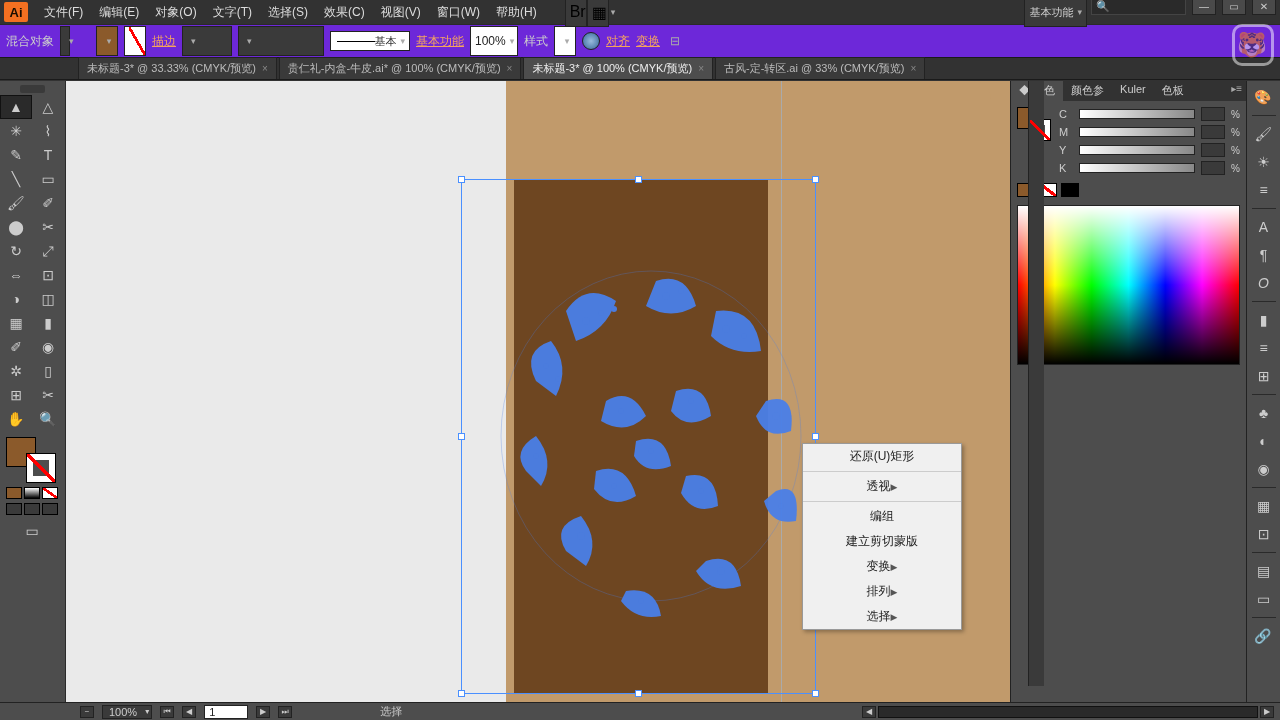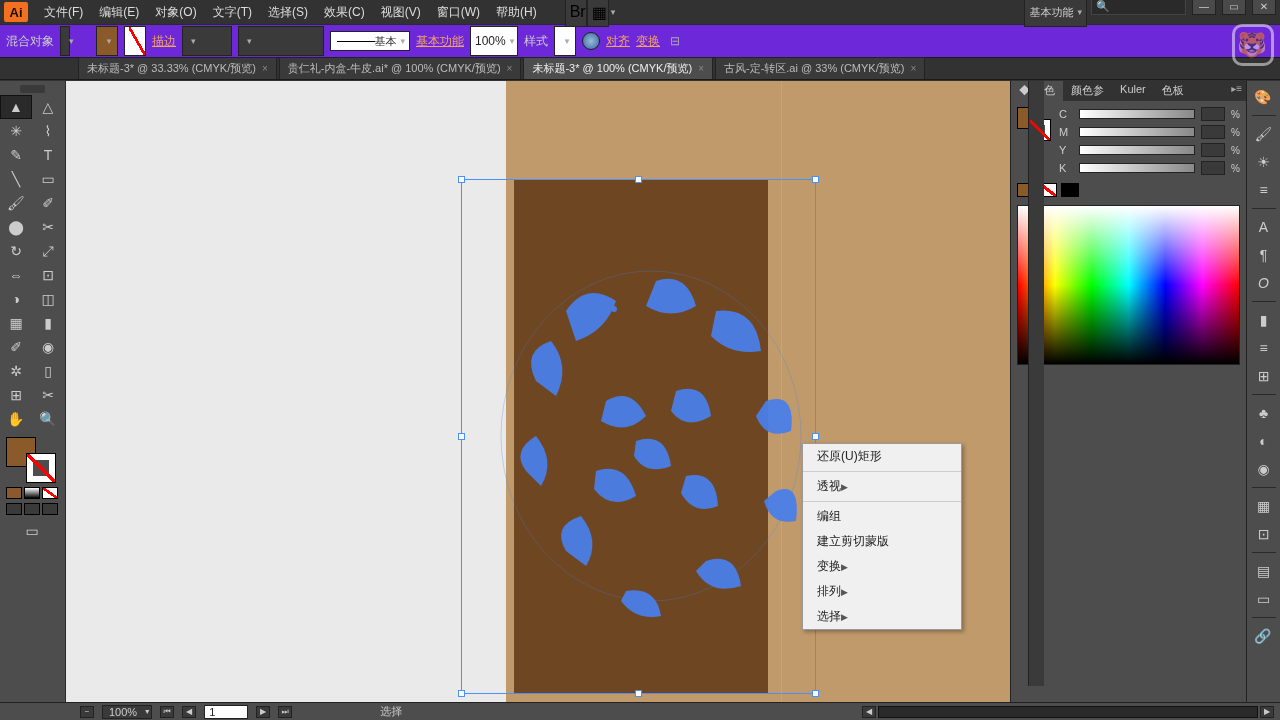--- a/index.html
+++ b/index.html
@@ -50,21 +50,21 @@
 .side-art { position: absolute; left: 715px; top: 0; width: 210px; bottom: 0; background: #c19a6b; border-top-right-radius: 18px; border-left: 1px solid #aaa; }
 .pattern { position: absolute; left: 420px; top: 170px; width: 330px; height: 370px; pointer-events: none; }
 .sel-box { position: absolute; left: 395px; top: 98px; width: 355px; height: 515px; border: 1px solid #4a90ff; }
 .handle { position: absolute; width: 7px; height: 7px; background: #fff; border: 1px solid #4a90ff; }
 .h-tl{top:-4px;left:-4px}.h-tm{top:-4px;left:50%;margin-left:-4px}.h-tr{top:-4px;right:-4px}
 .h-ml{top:50%;left:-4px;margin-top:-4px}.h-mr{top:50%;right:-4px;margin-top:-4px}
 .h-bl{bottom:-4px;left:-4px}.h-bm{bottom:-4px;left:50%;margin-left:-4px}.h-br{bottom:-4px;right:-4px}
 .scrollbar-v { position: absolute; right: 236px; top: 0; bottom: 16px; width: 16px; background: #3a3a3a; border-left: 1px solid #222; }
 
 .context-menu { position: absolute; left: 736px; top: 362px; width: 160px; background: #f0f0f0; border: 1px solid #999; box-shadow: 2px 2px 4px rgba(0,0,0,0.3); font-size: 12px; color: #222; z-index: 100; }
-.cm-item { padding: 4px 14px; display: flex; align-items: center; justify-content: flex-start; }
+.cm-item { padding: 4px 26px; display: flex; align-items: center; justify-content: center; }
 .cm-item.disabled { color: #999; }
 .cm-sep { height: 1px; background: #ccc; margin: 2px 0; }
 .cm-arrow { font-size: 9px; color: #555; }
 
 .panels { width: 236px; background: #4d4d4d; border-left: 1px solid #222; position: relative; }
 .panel-tabs { display: flex; background: #323232; height: 20px; font-size: 11px; }
 .ptab { padding: 2px 8px; color: #ccc; cursor: pointer; }
 .ptab.active { background: #4d4d4d; }
 .panel-body { padding: 6px; }
 .color-row { display: flex; align-items: center; gap: 6px; margin-bottom: 4px; }

